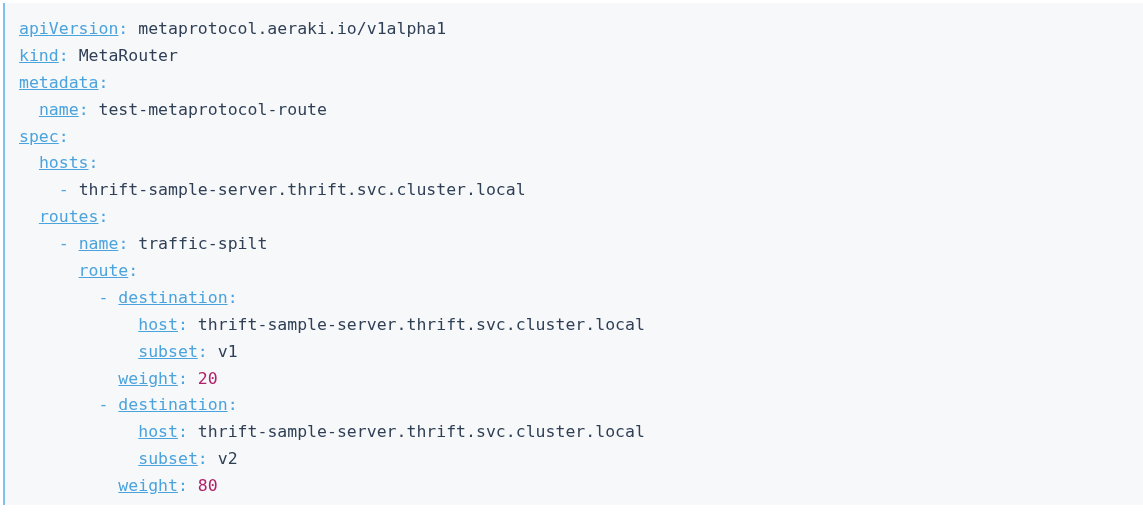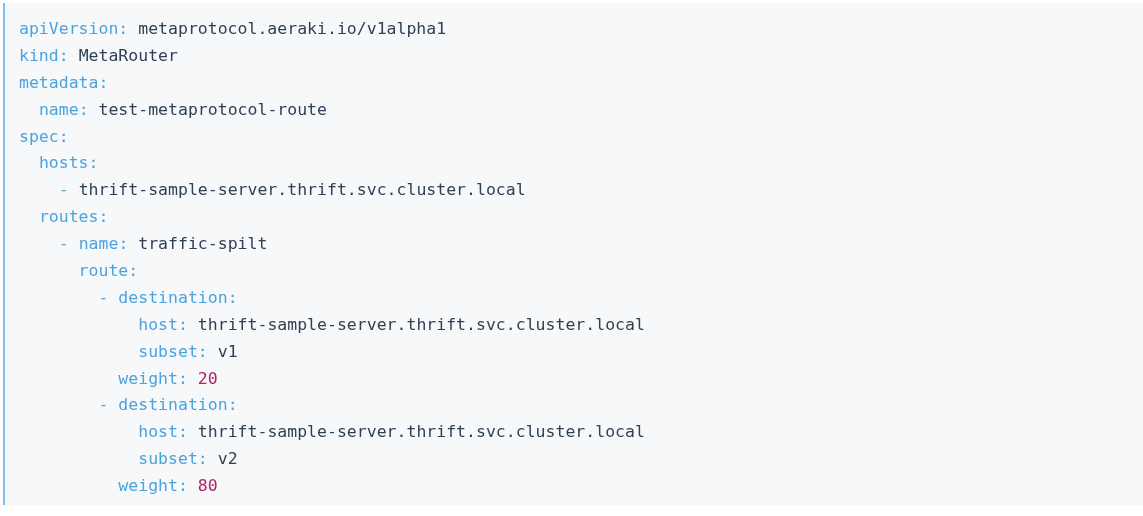--- a/index.html
+++ b/index.html
@@ -46,21 +46,21 @@
     white-space: pre;
     letter-spacing: 0px;
   }
 
   .line {
     white-space: pre;
     height: 26.9px;
   }
 
   .tok-indent { color: #3a4a5c; }
-  .tok-key    { color: #4ba3dd; }
+  .tok-key    { color: #4ba3dd; text-decoration: underline; }
   .tok-punct  { color: #4ba3dd; }
   .tok-dash   { color: #4ba3dd; }
   .tok-value  { color: #2f3f55; }
   .tok-number { color: #b0216a; }
 </style>
 </head>
 <body>
 
 <div id="left-gutter"></div>
 

